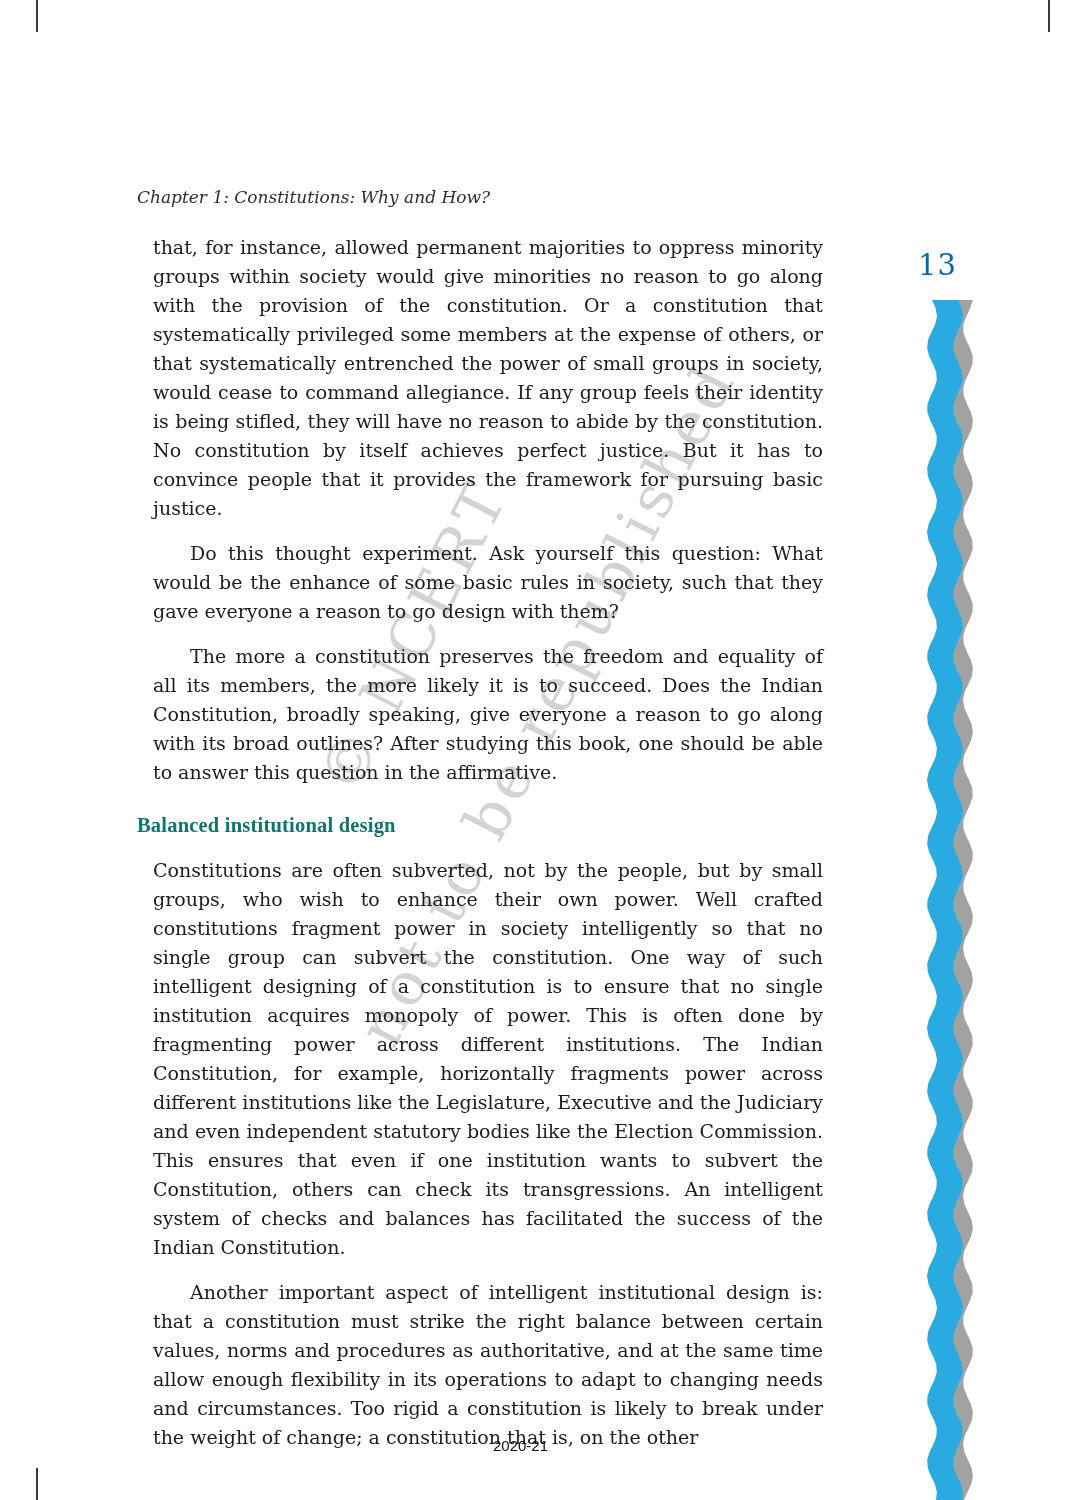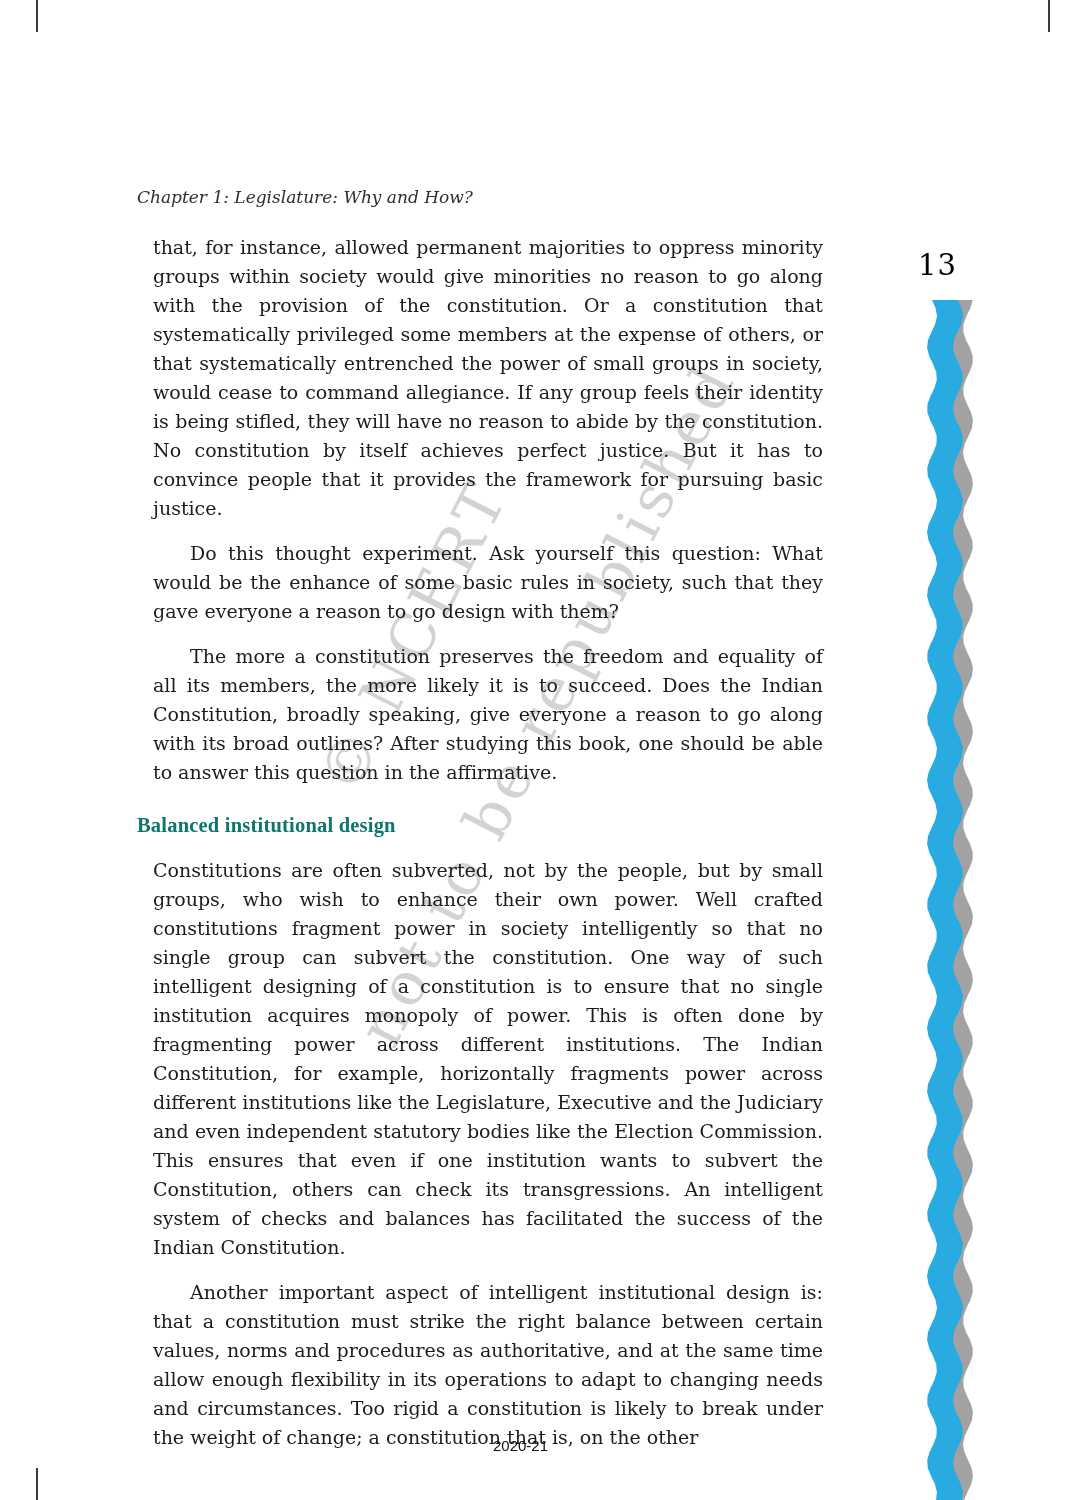--- a/index.html
+++ b/index.html
@@ -30,21 +30,21 @@
   .para.indent{text-indent:37px;}
   .section-heading{
     font-size:20.5px;font-weight:bold;margin:24px 0 5px 0;
     text-align:left;letter-spacing:0.2px;
   }
   .em-word{}
 
   
   .page-number{
     position:absolute;left:918px;top:248px;width:70px;
-    font-size:29px;color:#000000;z-index:4;letter-spacing:1px;
+    font-size:29px;color:#0369a1;z-index:4;letter-spacing:1px;
   }
 
   
   .ribbon{position:absolute;left:916px;top:300px;width:64px;height:1200px;z-index:2;}
   .ribbon svg{display:block;width:100%;height:100%;}
 
   
   .watermark{
     position:absolute;left:90px;top:520px;width:780px;z-index:1;
     transform:rotate(-63deg);text-align:center;
@@ -77,21 +77,21 @@
   <div class="ribbon">
     <svg id="ribbon-svg" viewBox="0 0 64 1200" preserveAspectRatio="none">
       <path id="ribbon-shadow" d="M28.8,0 L 26.4,8 L 22.5,16 L 19.5,24 L 19.3,32 L 22.0,40 L 26.0,48 L 28.7,56 L 28.5,64 L 25.5,72 L 21.6,80 L 19.2,88 L 19.8,96 L 23.0,104 L 26.9,112 L 28.9,120 L 28.0,128 L 24.5,136 L 20.7,144 L 19.0,152 L 20.4,160 L 24.0,168 L 27.6,176 L 29.0,184 L 27.3,192 L 23.5,200 L 20.0,208 L 19.1,216 L 21.1,224 L 25.0,232 L 28.2,240 L 28.8,248 L 26.4,256 L 22.5,264 L 19.5,272 L 19.3,280 L 22.0,288 L 26.0,296 L 28.7,304 L 28.5,312 L 25.5,320 L 21.6,328 L 19.2,336 L 19.8,344 L 23.0,352 L 26.9,360 L 28.9,368 L 28.0,376 L 24.5,384 L 20.7,392 L 19.0,400 L 20.4,408 L 24.0,416 L 27.6,424 L 29.0,432 L 27.3,440 L 23.5,448 L 20.0,456 L 19.1,464 L 21.1,472 L 25.0,480 L 28.2,488 L 28.8,496 L 26.4,504 L 22.5,512 L 19.5,520 L 19.3,528 L 22.0,536 L 26.0,544 L 28.7,552 L 28.5,560 L 25.5,568 L 21.6,576 L 19.2,584 L 19.8,592 L 23.0,600 L 26.9,608 L 28.9,616 L 28.0,624 L 24.5,632 L 20.7,640 L 19.0,648 L 20.4,656 L 24.0,664 L 27.6,672 L 29.0,680 L 27.3,688 L 23.5,696 L 20.0,704 L 19.1,712 L 21.1,720 L 25.0,728 L 28.2,736 L 28.8,744 L 26.4,752 L 22.5,760 L 19.5,768 L 19.3,776 L 22.0,784 L 26.0,792 L 28.7,800 L 28.5,808 L 25.5,816 L 21.6,824 L 19.2,832 L 19.8,840 L 23.0,848 L 26.9,856 L 28.9,864 L 28.0,872 L 24.5,880 L 20.7,888 L 19.0,896 L 20.4,904 L 24.0,912 L 27.6,920 L 29.0,928 L 27.3,936 L 23.5,944 L 20.0,952 L 19.1,960 L 21.1,968 L 25.0,976 L 28.2,984 L 28.8,992 L 26.4,1000 L 22.5,1008 L 19.5,1016 L 19.3,1024 L 22.0,1032 L 26.0,1040 L 28.7,1048 L 28.5,1056 L 25.5,1064 L 21.6,1072 L 19.2,1080 L 19.8,1088 L 23.0,1096 L 26.9,1104 L 28.9,1112 L 28.0,1120 L 24.5,1128 L 20.7,1136 L 19.0,1144 L 20.4,1152 L 24.0,1160 L 27.6,1168 L 29.0,1176 L 27.3,1184 L 23.5,1192 L 20.0,1200 L 48.0,1200 L 51.5,1192 L 55.3,1184 L 57.0,1176 L 55.6,1168 L 52.0,1160 L 48.4,1152 L 47.0,1144 L 48.7,1136 L 52.5,1128 L 56.0,1120 L 56.9,1112 L 54.9,1104 L 51.0,1096 L 47.8,1088 L 47.2,1080 L 49.6,1072 L 53.5,1064 L 56.5,1056 L 56.7,1048 L 54.0,1040 L 50.0,1032 L 47.3,1024 L 47.5,1016 L 50.5,1008 L 54.4,1000 L 56.8,992 L 56.2,984 L 53.0,976 L 49.1,968 L 47.1,960 L 48.0,952 L 51.5,944 L 55.3,936 L 57.0,928 L 55.6,920 L 52.0,912 L 48.4,904 L 47.0,896 L 48.7,888 L 52.5,880 L 56.0,872 L 56.9,864 L 54.9,856 L 51.0,848 L 47.8,840 L 47.2,832 L 49.6,824 L 53.5,816 L 56.5,808 L 56.7,800 L 54.0,792 L 50.0,784 L 47.3,776 L 47.5,768 L 50.5,760 L 54.4,752 L 56.8,744 L 56.2,736 L 53.0,728 L 49.1,720 L 47.1,712 L 48.0,704 L 51.5,696 L 55.3,688 L 57.0,680 L 55.6,672 L 52.0,664 L 48.4,656 L 47.0,648 L 48.7,640 L 52.5,632 L 56.0,624 L 56.9,616 L 54.9,608 L 51.0,600 L 47.8,592 L 47.2,584 L 49.6,576 L 53.5,568 L 56.5,560 L 56.7,552 L 54.0,544 L 50.0,536 L 47.3,528 L 47.5,520 L 50.5,512 L 54.4,504 L 56.8,496 L 56.2,488 L 53.0,480 L 49.1,472 L 47.1,464 L 48.0,456 L 51.5,448 L 55.3,440 L 57.0,432 L 55.6,424 L 52.0,416 L 48.4,408 L 47.0,400 L 48.7,392 L 52.5,384 L 56.0,376 L 56.9,368 L 54.9,360 L 51.0,352 L 47.8,344 L 47.2,336 L 49.6,328 L 53.5,320 L 56.5,312 L 56.7,304 L 54.0,296 L 50.0,288 L 47.3,280 L 47.5,272 L 50.5,264 L 54.4,256 L 56.8,248 L 56.2,240 L 53.0,232 L 49.1,224 L 47.1,216 L 48.0,208 L 51.5,200 L 55.3,192 L 57.0,184 L 55.6,176 L 52.0,168 L 48.4,160 L 47.0,152 L 48.7,144 L 52.5,136 L 56.0,128 L 56.9,120 L 54.9,112 L 51.0,104 L 47.8,96 L 47.2,88 L 49.6,80 L 53.5,72 L 56.5,64 L 56.7,56 L 54.0,48 L 50.0,40 L 47.3,32 L 47.5,24 L 50.5,16 L 54.4,8 L 56.8,0 Z" fill="#a2a2a2"></path>
       <path id="ribbon-front" d="M16.0,0 L 19.6,8 L 21.0,16 L 19.3,24 L 15.5,32 L 12.0,40 L 11.1,48 L 13.1,56 L 17.0,64 L 20.2,72 L 20.8,80 L 18.4,88 L 14.5,96 L 11.5,104 L 11.3,112 L 14.0,120 L 18.0,128 L 20.7,136 L 20.5,144 L 17.5,152 L 13.6,160 L 11.2,168 L 11.8,176 L 15.0,184 L 18.9,192 L 20.9,200 L 20.0,208 L 16.5,216 L 12.7,224 L 11.0,232 L 12.4,240 L 16.0,248 L 19.6,256 L 21.0,264 L 19.3,272 L 15.5,280 L 12.0,288 L 11.1,296 L 13.1,304 L 17.0,312 L 20.2,320 L 20.8,328 L 18.4,336 L 14.5,344 L 11.5,352 L 11.3,360 L 14.0,368 L 18.0,376 L 20.7,384 L 20.5,392 L 17.5,400 L 13.6,408 L 11.2,416 L 11.8,424 L 15.0,432 L 18.9,440 L 20.9,448 L 20.0,456 L 16.5,464 L 12.7,472 L 11.0,480 L 12.4,488 L 16.0,496 L 19.6,504 L 21.0,512 L 19.3,520 L 15.5,528 L 12.0,536 L 11.1,544 L 13.1,552 L 17.0,560 L 20.2,568 L 20.8,576 L 18.4,584 L 14.5,592 L 11.5,600 L 11.3,608 L 14.0,616 L 18.0,624 L 20.7,632 L 20.5,640 L 17.5,648 L 13.6,656 L 11.2,664 L 11.8,672 L 15.0,680 L 18.9,688 L 20.9,696 L 20.0,704 L 16.5,712 L 12.7,720 L 11.0,728 L 12.4,736 L 16.0,744 L 19.6,752 L 21.0,760 L 19.3,768 L 15.5,776 L 12.0,784 L 11.1,792 L 13.1,800 L 17.0,808 L 20.2,816 L 20.8,824 L 18.4,832 L 14.5,840 L 11.5,848 L 11.3,856 L 14.0,864 L 18.0,872 L 20.7,880 L 20.5,888 L 17.5,896 L 13.6,904 L 11.2,912 L 11.8,920 L 15.0,928 L 18.9,936 L 20.9,944 L 20.0,952 L 16.5,960 L 12.7,968 L 11.0,976 L 12.4,984 L 16.0,992 L 19.6,1000 L 21.0,1008 L 19.3,1016 L 15.5,1024 L 12.0,1032 L 11.1,1040 L 13.1,1048 L 17.0,1056 L 20.2,1064 L 20.8,1072 L 18.4,1080 L 14.5,1088 L 11.5,1096 L 11.3,1104 L 14.0,1112 L 18.0,1120 L 20.7,1128 L 20.5,1136 L 17.5,1144 L 13.6,1152 L 11.2,1160 L 11.8,1168 L 15.0,1176 L 18.9,1184 L 20.9,1192 L 20.0,1200 L 46.0,1200 L 46.9,1192 L 44.9,1184 L 41.0,1176 L 37.8,1168 L 37.2,1160 L 39.6,1152 L 43.5,1144 L 46.5,1136 L 46.7,1128 L 44.0,1120 L 40.0,1112 L 37.3,1104 L 37.5,1096 L 40.5,1088 L 44.4,1080 L 46.8,1072 L 46.2,1064 L 43.0,1056 L 39.1,1048 L 37.1,1040 L 38.0,1032 L 41.5,1024 L 45.3,1016 L 47.0,1008 L 45.6,1000 L 42.0,992 L 38.4,984 L 37.0,976 L 38.7,968 L 42.5,960 L 46.0,952 L 46.9,944 L 44.9,936 L 41.0,928 L 37.8,920 L 37.2,912 L 39.6,904 L 43.5,896 L 46.5,888 L 46.7,880 L 44.0,872 L 40.0,864 L 37.3,856 L 37.5,848 L 40.5,840 L 44.4,832 L 46.8,824 L 46.2,816 L 43.0,808 L 39.1,800 L 37.1,792 L 38.0,784 L 41.5,776 L 45.3,768 L 47.0,760 L 45.6,752 L 42.0,744 L 38.4,736 L 37.0,728 L 38.7,720 L 42.5,712 L 46.0,704 L 46.9,696 L 44.9,688 L 41.0,680 L 37.8,672 L 37.2,664 L 39.6,656 L 43.5,648 L 46.5,640 L 46.7,632 L 44.0,624 L 40.0,616 L 37.3,608 L 37.5,600 L 40.5,592 L 44.4,584 L 46.8,576 L 46.2,568 L 43.0,560 L 39.1,552 L 37.1,544 L 38.0,536 L 41.5,528 L 45.3,520 L 47.0,512 L 45.6,504 L 42.0,496 L 38.4,488 L 37.0,480 L 38.7,472 L 42.5,464 L 46.0,456 L 46.9,448 L 44.9,440 L 41.0,432 L 37.8,424 L 37.2,416 L 39.6,408 L 43.5,400 L 46.5,392 L 46.7,384 L 44.0,376 L 40.0,368 L 37.3,360 L 37.5,352 L 40.5,344 L 44.4,336 L 46.8,328 L 46.2,320 L 43.0,312 L 39.1,304 L 37.1,296 L 38.0,288 L 41.5,280 L 45.3,272 L 47.0,264 L 45.6,256 L 42.0,248 L 38.4,240 L 37.0,232 L 38.7,224 L 42.5,216 L 46.0,208 L 46.9,200 L 44.9,192 L 41.0,184 L 37.8,176 L 37.2,168 L 39.6,160 L 43.5,152 L 46.5,144 L 46.7,136 L 44.0,128 L 40.0,120 L 37.3,112 L 37.5,104 L 40.5,96 L 44.4,88 L 46.8,80 L 46.2,72 L 43.0,64 L 39.1,56 L 37.1,48 L 38.0,40 L 41.5,32 L 45.3,24 L 47.0,16 L 45.6,8 L 42.0,0 Z" fill="#29abe2"></path>
     </svg>
   </div>
 
   <div class="page-number">13</div>
 
   <main class="text-block">
-    <div class="chapter-header">Chapter 1: Legislature: Why and How?</div>
+    <div class="chapter-header">Chapter 1: Constitutions: Why and How?</div>
 
     <p class="para">that, for instance, allowed permanent majorities to oppress minority groups within society would give minorities no reason to go along with the provision of the constitution. Or a constitution that systematically privileged some members at the expense of others, or that systematically entrenched the power of small groups in society, would cease to command allegiance. If any group feels their identity is being stifled, they will have no reason to abide by the constitution. No constitution by itself achieves perfect justice. But it has to convince people that it provides the framework for pursuing basic justice.</p>
 
     <p class="para indent"><span>Do this thought experiment. Ask yourself this question: What would be the enhance of some basic rules in society, such that they gave </span><span class="em-word">everyone</span><span> a reason to go design with them?</span></p>
 
     <p class="para indent">The more a constitution preserves the freedom and equality of all its members, the more likely it is to succeed. Does the Indian Constitution, broadly speaking, give everyone a reason to go along with its broad outlines? After studying this book, one should be able to answer this question in the affirmative.</p>
 
     <h2 class="section-heading" style="color: #0f766e; font-family: Liberation Serif, serif;">Balanced institutional design</h2>
 
     <p class="para">Constitutions are often subverted, not by the people, but by small groups, who wish to enhance their own power. Well crafted constitutions fragment power in society intelligently so that no single group can subvert the constitution. One way of such intelligent designing of a constitution is to ensure that no single institution acquires monopoly of power. This is often done by fragmenting power across different institutions. The Indian Constitution, for example, horizontally fragments power across different institutions like the Legislature, Executive and the Judiciary and even independent statutory bodies like the Election Commission. This ensures that even if one institution wants to subvert the Constitution, others can check its transgressions. An intelligent system of checks and balances has facilitated the success of the Indian Constitution.</p>

